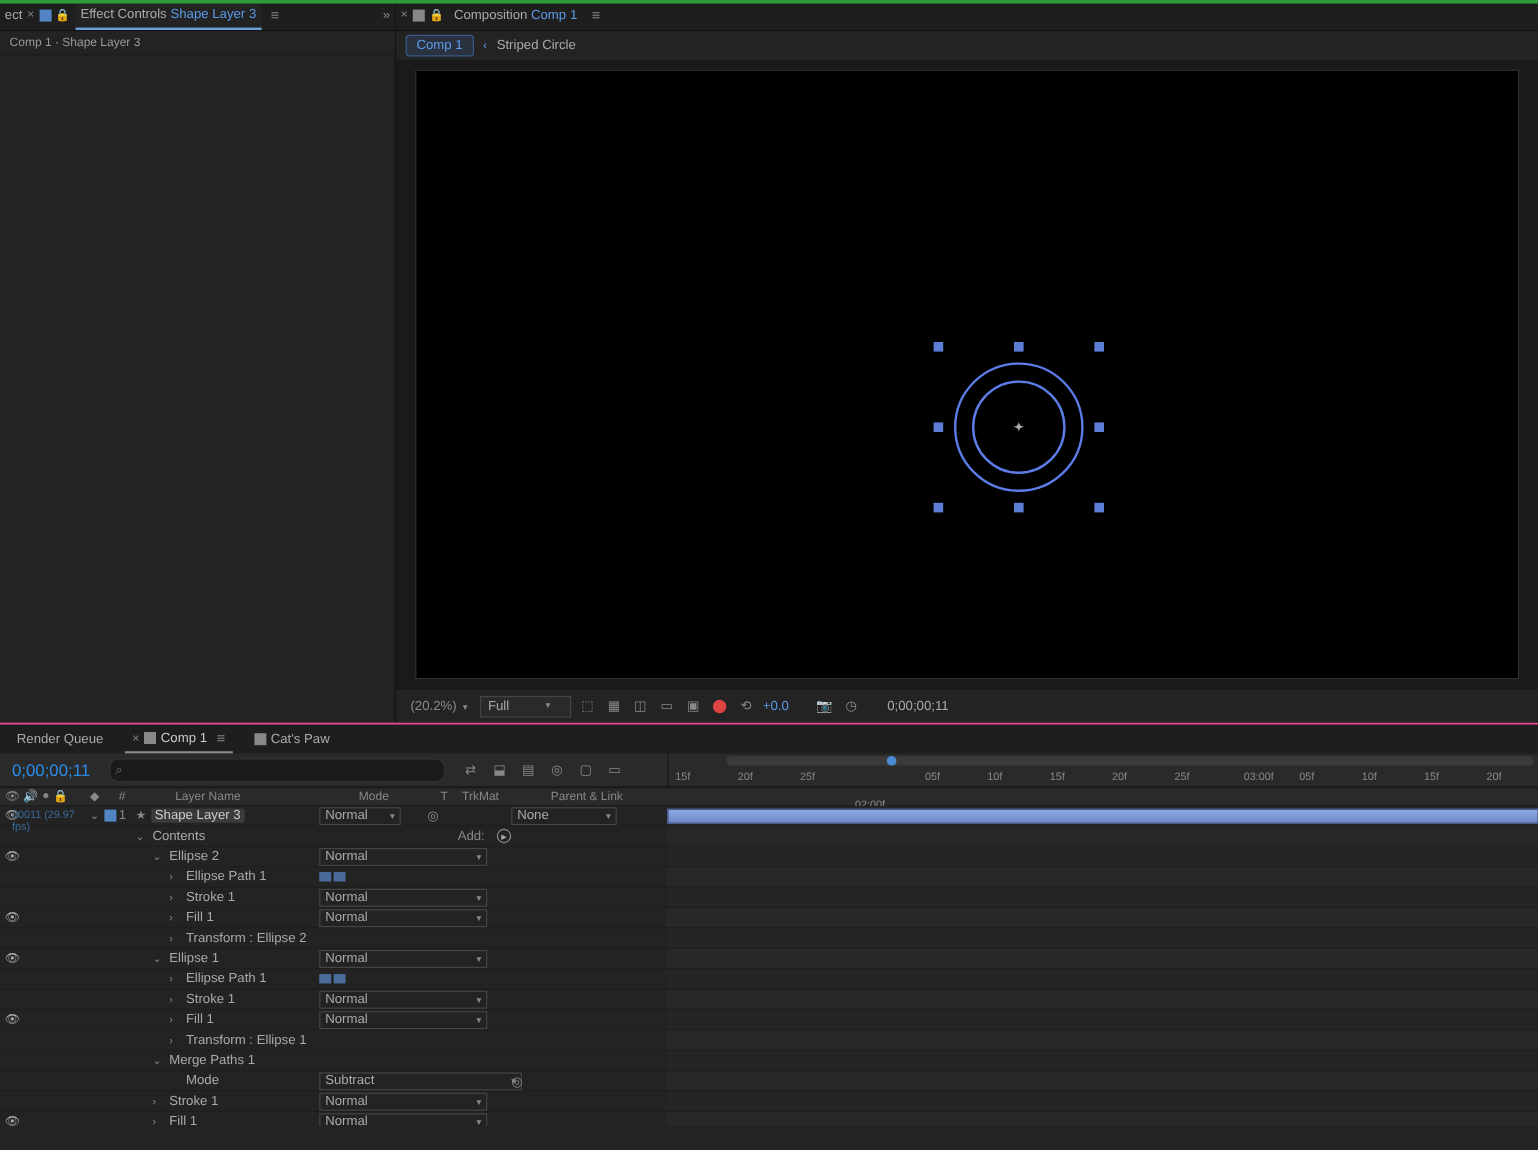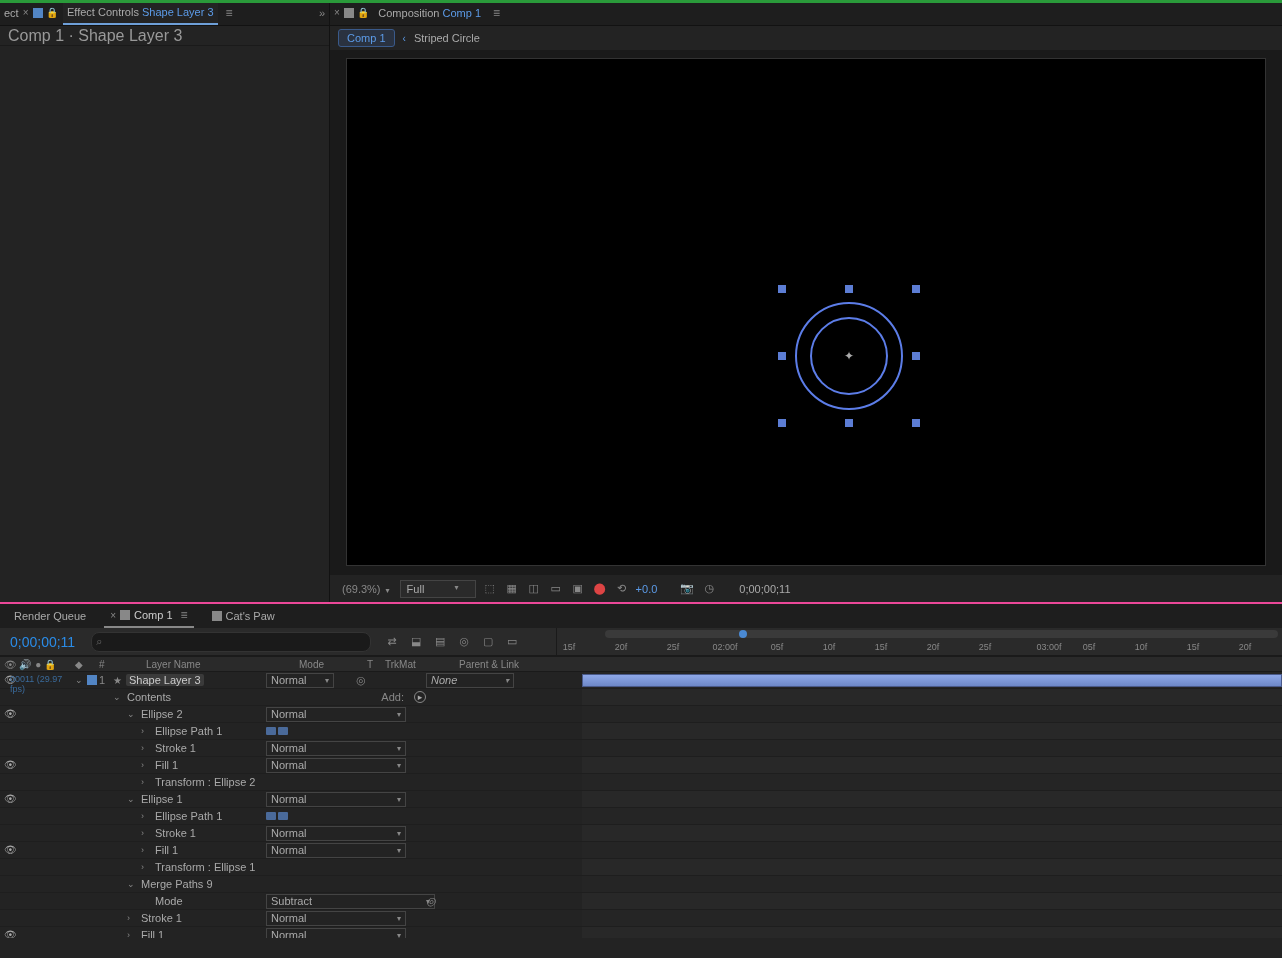--- a/index.html
+++ b/index.html
@@ -15,21 +15,21 @@
 .tab-close { color: #888; cursor: pointer; font-size: 10px; }
 .tab-icon { width: 10px; height: 10px; display: inline-block; }
 .tab-icon.blue { background: #5285c4; }
 .tab-icon.gray { background: #888; }
 .lock-icon { font-size: 10px; color: #888; }
 .tab-label { color: #aaa; }
 .tab-label .sub { color: #5c9be8; }
 .menu-icon { color: #888; margin-left: 4px; font-size: 12px; }
 .chevrons { color: #888; margin-left: auto; font-size: 11px; }
 
-.breadcrumb { height: 20px; background: #232323; display: flex; align-items: center; padding: 3px 8px; color: #999; font-size: 16px; border-bottom: 1px solid #1a1a1a; }
+.breadcrumb { height: 20px; background: #232323; display: flex; align-items: center; padding: 3px 8px; color: #999; font-size: 10px; border-bottom: 1px solid #1a1a1a; }
 
 .composition-nav { height: 24px; background: #232323; display: flex; align-items: center; padding: 2px 8px; gap: 8px; }
 .comp-btn { padding: 2px 8px; border: 1px solid #3a5a8a; color: #5c9be8; font-size: 11px; background: #2a3240; border-radius: 3px; }
 .nav-back { color: #5c9be8; font-size: 10px; }
 .nav-text { color: #aaa; }
 
 .canvas-area { flex: 1; background: #1a1a1a; display: flex; justify-content: center; align-items: flex-start; padding: 8px; }
 .canvas-black { width: 920px; height: 508px; background: #000; position: relative; border: 1px solid #333; }
 .shape-selection { position: absolute; left: 435px; top: 230px; width: 134px; height: 134px; }
 .handle { width: 8px; height: 8px; background: #5c7dd4; position: absolute; }
@@ -82,21 +82,21 @@
 .lr-num { width: 14px; color: #888; }
 .lr-name { width: 153px; display: flex; align-items: center; gap: 4px; padding-left: 0;}
 .indent-0 { padding-left: 0; } .indent-1 { padding-left: 14px; } .indent-2 { padding-left: 28px; }
 .star { color: #888; font-size: 10px; }
 .layer-text { color: #aaa; }
 .layer-text.selected { color: #ccc; background: #3a3a3a; padding: 0 3px; border-radius: 2px;}
 .lr-mode { width: 72px; }
 .mode-select { background: transparent; border: 1px solid #444; color: #aaa; font-size: 11px; padding: 0 4px; width: 68px; height: 15px; display: flex; align-items: center; justify-content: space-between;}
 .lr-t { width: 18px; }
 .lr-trkmat { width: 70px; display: flex; align-items: center; }
-.lr-parent { width: 156px; display: flex; align-items: flex-start; gap: 4px; font-style: italic; }
+.lr-parent { width: 130px; display: flex; align-items: flex-start; gap: 4px; }
 .pickwhip { color: #888; font-size: 11px; }
 .parent-select { background: transparent; border: 1px solid #444; color: #aaa; font-size: 11px; padding: 0 4px; width: 88px; height: 15px; display:flex; align-items:center; justify-content:space-between;}
 .tl-area { flex: 1; height: 100%; position: relative; }
 .layer-bar { position: absolute; top: 2px; left: 0; right: 0; height: 13px; background: linear-gradient(to bottom, #8ea8e8, #6e88c8); border: 1px solid #4a5a8a;}
 .green-bar { position: absolute; left: 0; right: 0; height: 3px; background: #2a9a3a; top: 0; }
 .add-label { color: #888; margin-left: auto; margin-right: 6px; }
 .add-circle { width: 12px; height: 12px; border: 1px solid #888; border-radius: 50%; display: inline-flex; align-items: center; justify-content: center; font-size: 9px; margin-left:4px;}
 .mini-icons { display: flex; gap: 2px; }
 .mini-icon { width: 10px; height: 8px; background: #4a6a9a; border-radius: 1px; }
 
@@ -157,21 +157,21 @@
           <div class="handle bl"></div>
           <div class="handle bm"></div>
           <div class="handle br"></div>
           <div class="circle1"></div>
           <div class="circle2"></div>
           <div class="anchor">✦</div>
         </div>
       </div>
     </div>
     <div class="viewer-controls">
-      <span class="zoom-box"><span>(69.3%)</span> <span class="dropdown-arrow">▾</span></span>
+      <span class="zoom-box"><span>(20.2%)</span> <span class="dropdown-arrow">▾</span></span>
       <span class="res-select"><span>Full</span> <span class="dropdown-arrow" style="float:right">▾</span></span>
       <span class="ctrl-icon">⬚</span>
       <span class="ctrl-icon">▦</span>
       <span class="ctrl-icon">◫</span>
       <span class="ctrl-icon">▭</span>
       <span class="ctrl-icon">▣</span>
       <span class="ctrl-icon" style="color:#d44;">⬤</span>
       <span class="ctrl-icon">⟲</span>
       <span class="exposure">+0.0</span>
       <span class="ctrl-icon" style="margin-left:16px;">📷</span>
@@ -216,21 +216,21 @@
         <span class="tl-icon">▭</span>
       </div>
     </div>
     <div class="ruler-right">
       <div class="ruler-nav-bar"></div>
       <div class="ruler-nav-thumb"></div>
       <div class="ruler-ticks" id="ruler-ticks">
           <span class="tick-label" style="left: 12px;">15f</span>
           <span class="tick-label" style="left: 64px;">20f</span>
           <span class="tick-label" style="left: 116px;">25f</span>
-          <span class="tick-label" style="left: 168px;">02:00f</span>
+          <span class="tick-label" style="left: 168px; margin-top: 23px;">02:00f</span>
           <span class="tick-label" style="left: 220px;">05f</span>
           <span class="tick-label" style="left: 272px;">10f</span>
           <span class="tick-label" style="left: 324px;">15f</span>
           <span class="tick-label" style="left: 376px;">20f</span>
           <span class="tick-label" style="left: 428px;">25f</span>
           <span class="tick-label" style="left: 492px; text-align: center;">03:00f</span>
           <span class="tick-label" style="left: 532px;">05f</span>
           <span class="tick-label" style="left: 584px;">10f</span>
           <span class="tick-label" style="left: 636px;">15f</span>
           <span class="tick-label" style="left: 688px;">20f</span>
@@ -508,21 +508,21 @@
         <div class="lr-parent"></div>
         <div class="tl-area"></div>
     </div>
 
     <div class="layer-row">
       <div class="lr-switches"></div>
         <div class="lr-tag"></div>
         <div class="lr-num"></div>
       <div class="lr-name indent-1">
           <span class="twirl">⌄</span>
-          <span class="layer-text">Merge Paths 9</span>
+          <span class="layer-text">Merge Paths 1</span>
         </div>
       <div class="lr-mode"></div>
         <div class="lr-t"></div>
         <div class="lr-trkmat"></div>
         <div class="lr-parent"></div>
         <div class="tl-area"></div>
     </div>
 
     <div class="layer-row">
       <div class="lr-switches"></div>

